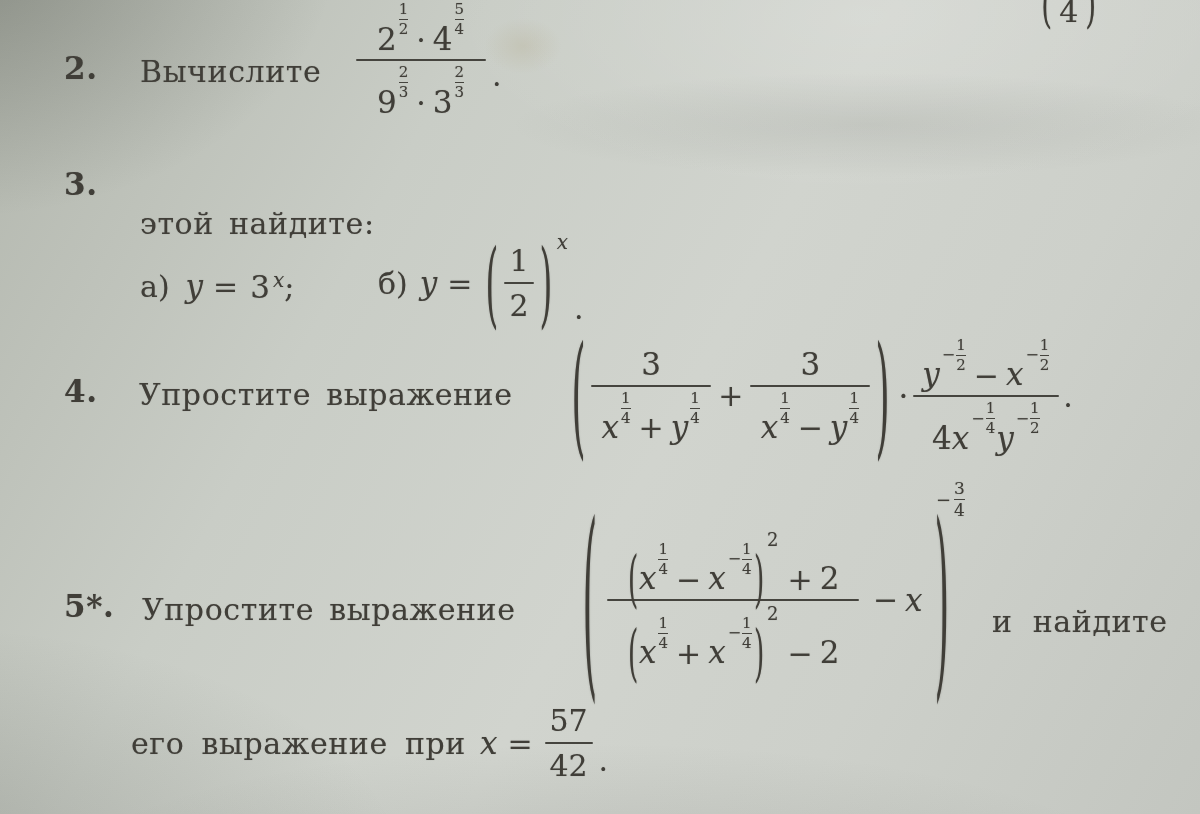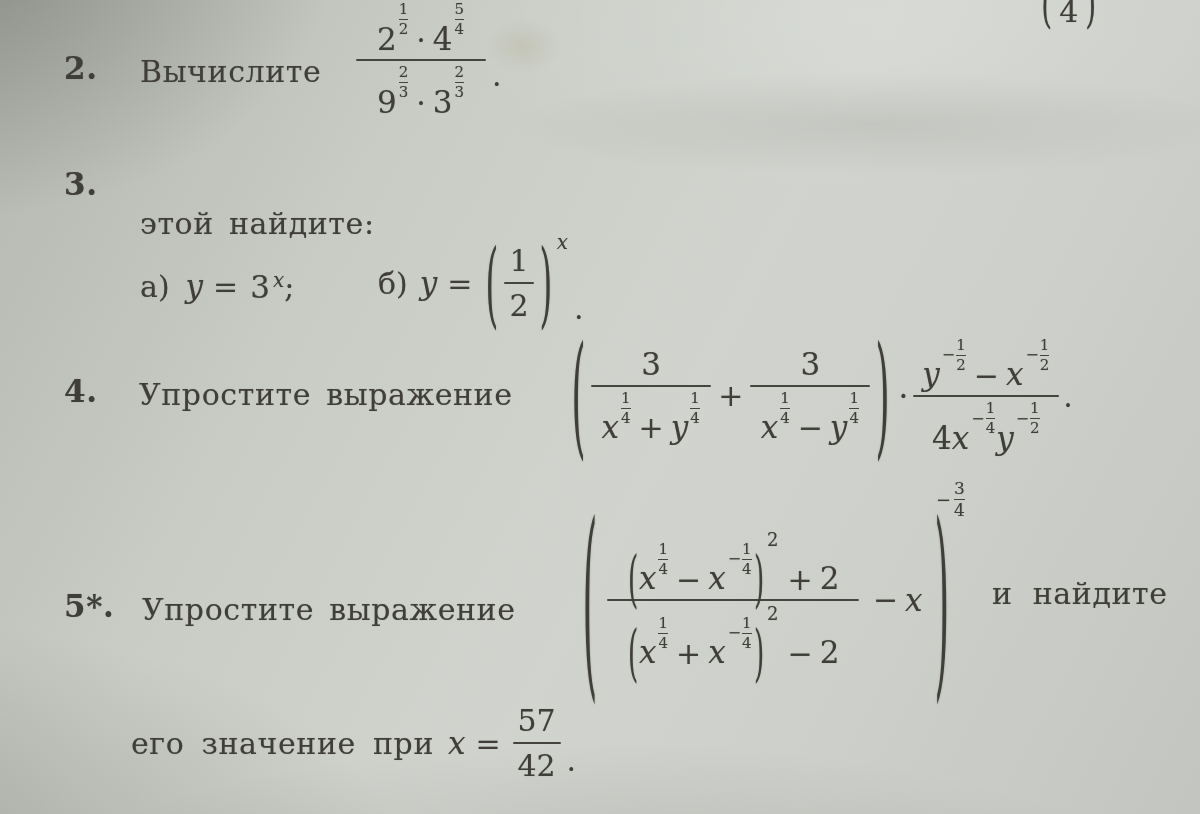--- a/index.html
+++ b/index.html
@@ -333,24 +333,24 @@
 
   <div class="row" style="left:936px;top:480px;">
     <span style="font-size:18px;margin-right:3px;">−</span>
     <span class="sf" style="font-size:17px;">
       <span>3</span>
       <span class="sln"></span>
       <span>4</span>
     </span>
   </div>
 
-  <div class="t" style="left:992px;top:576px;word-spacing:10px;">и найдите</div>
+  <div class="t" style="left:992px;top:604px;word-spacing:10px;">и найдите</div>
 
   <div class="row" style="left:131px;top:690px;height:106px;">
-    <span style="font-size:30px;letter-spacing:.6px;word-spacing:7px;margin-right:14px;">его значение при</span>
+    <span style="font-size:30px;letter-spacing:.6px;word-spacing:7px;margin-right:14px;">его выражение при</span>
     <span class="it" style="font-size:31px;margin-right:10px;">x</span>
     <span style="font-size:30px;margin-right:12px;">=</span>
     <span class="fr" style="min-width:48px;">
       <span style="font-size:30px;">57</span>
       <span class="ln"></span>
       <span style="font-size:30px;">42</span>
     </span>
     <span class="per" style="align-self:flex-end;margin:0 0 18px 6px;">.</span>
   </div>
 

